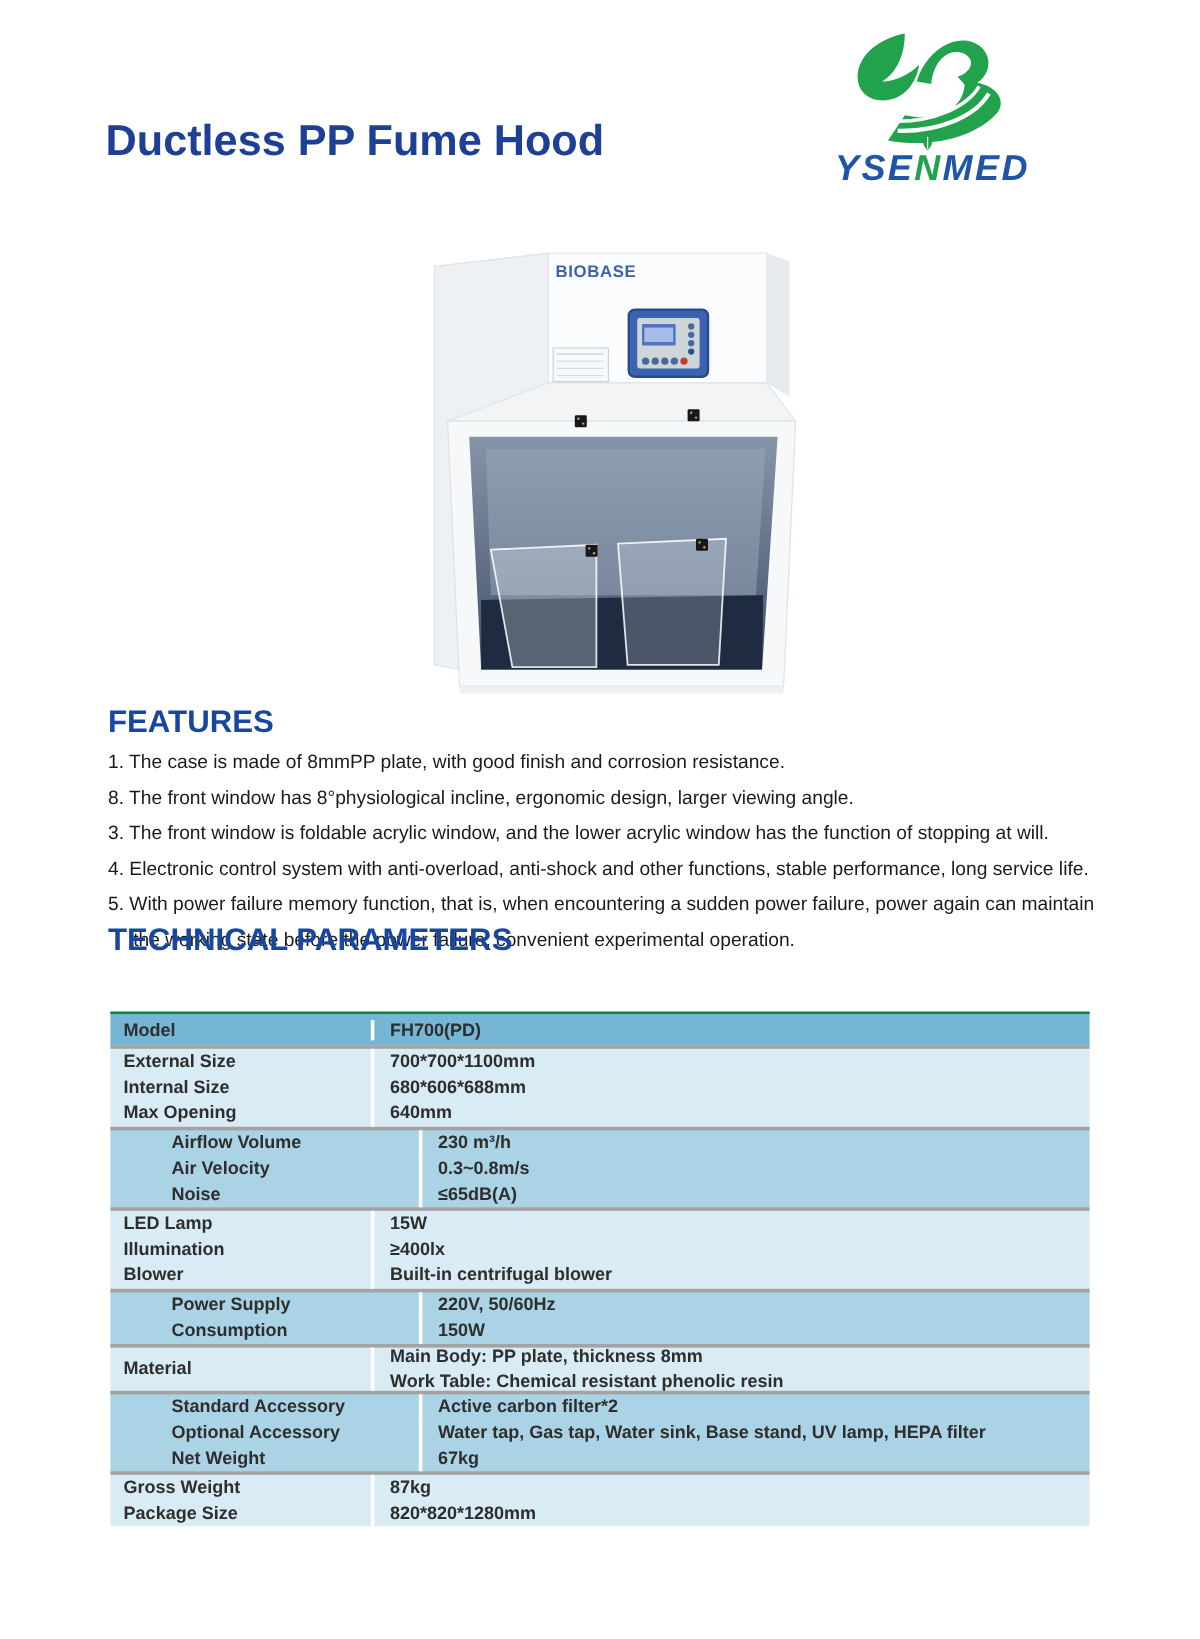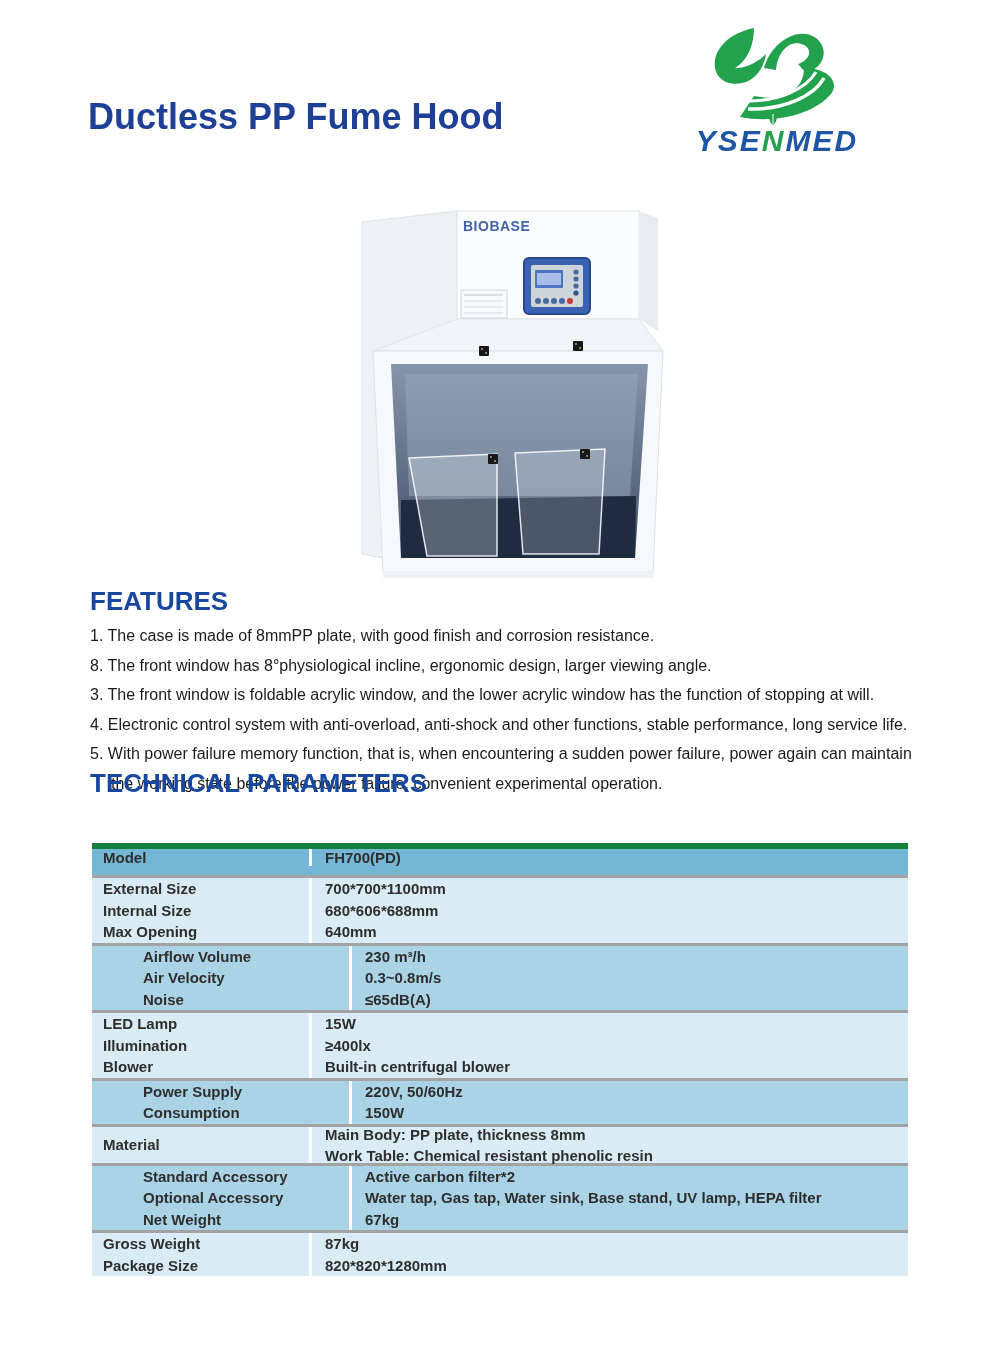--- a/index.html
+++ b/index.html
@@ -35,22 +35,22 @@
   
   .features-list{position:absolute;left:90px;top:621px;width:828px;}
   .feature{
     font-size:16px;line-height:29.5px;color:#1b1b1b;
     padding-left:21px;text-indent:-21px;margin:0;
   }
 
   
   .tech-table{position:absolute;left:92px;top:843px;width:816px;}
   .t-header{
-    background:#76b6d5;border-top:6px solid #15803d;
-    display:flex;align-items:flex-start;height:26px;
+    background:#76b6d5;border-top:2px solid #15803d;
+    display:flex;align-items:center;height:26px;
   }
   .t-group{border-top:3px solid #a3a3a3;}
   .tone-light{background:#d9ebf5;}
   .tone-medium{background:#abd3e6;padding-left:40px;}
   .t-row{display:flex;align-items:stretch;height:21.5px;}
   .t-row.tall{height:36px;}
   .t-label{
     width:220px;box-sizing:border-box;padding-left:11px;
     border-right:3px solid #ffffff;display:flex;align-items:center;
   }

